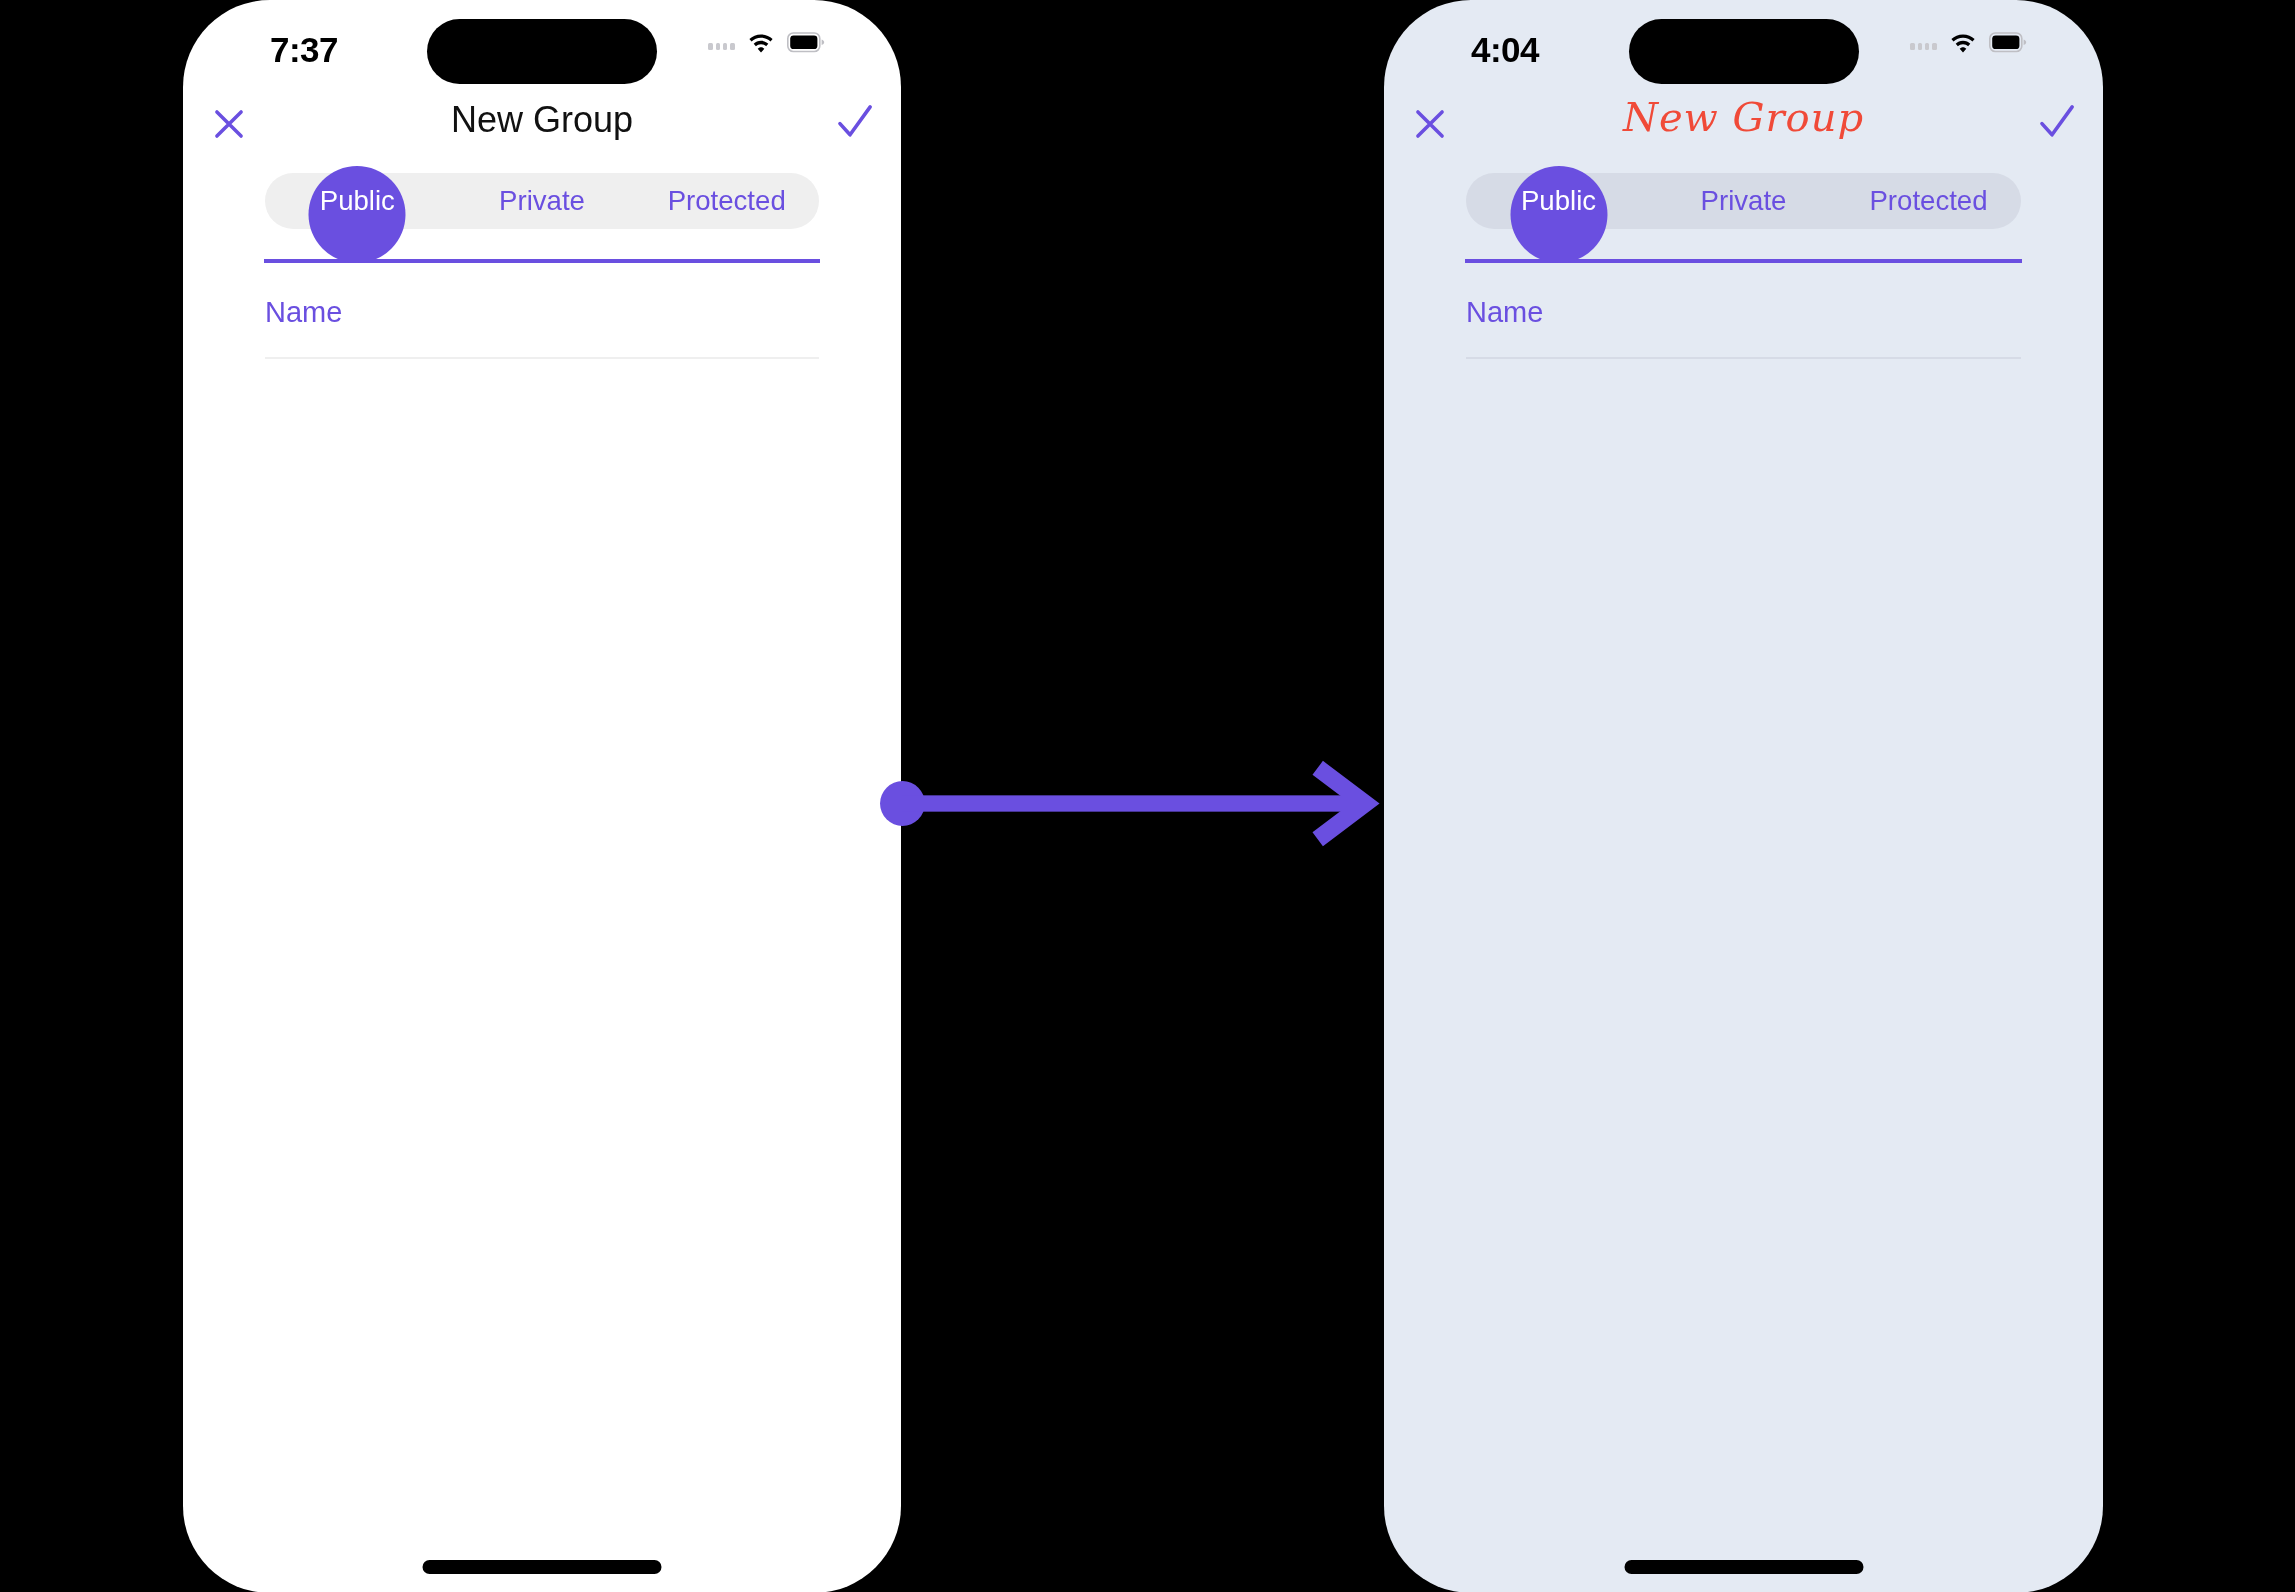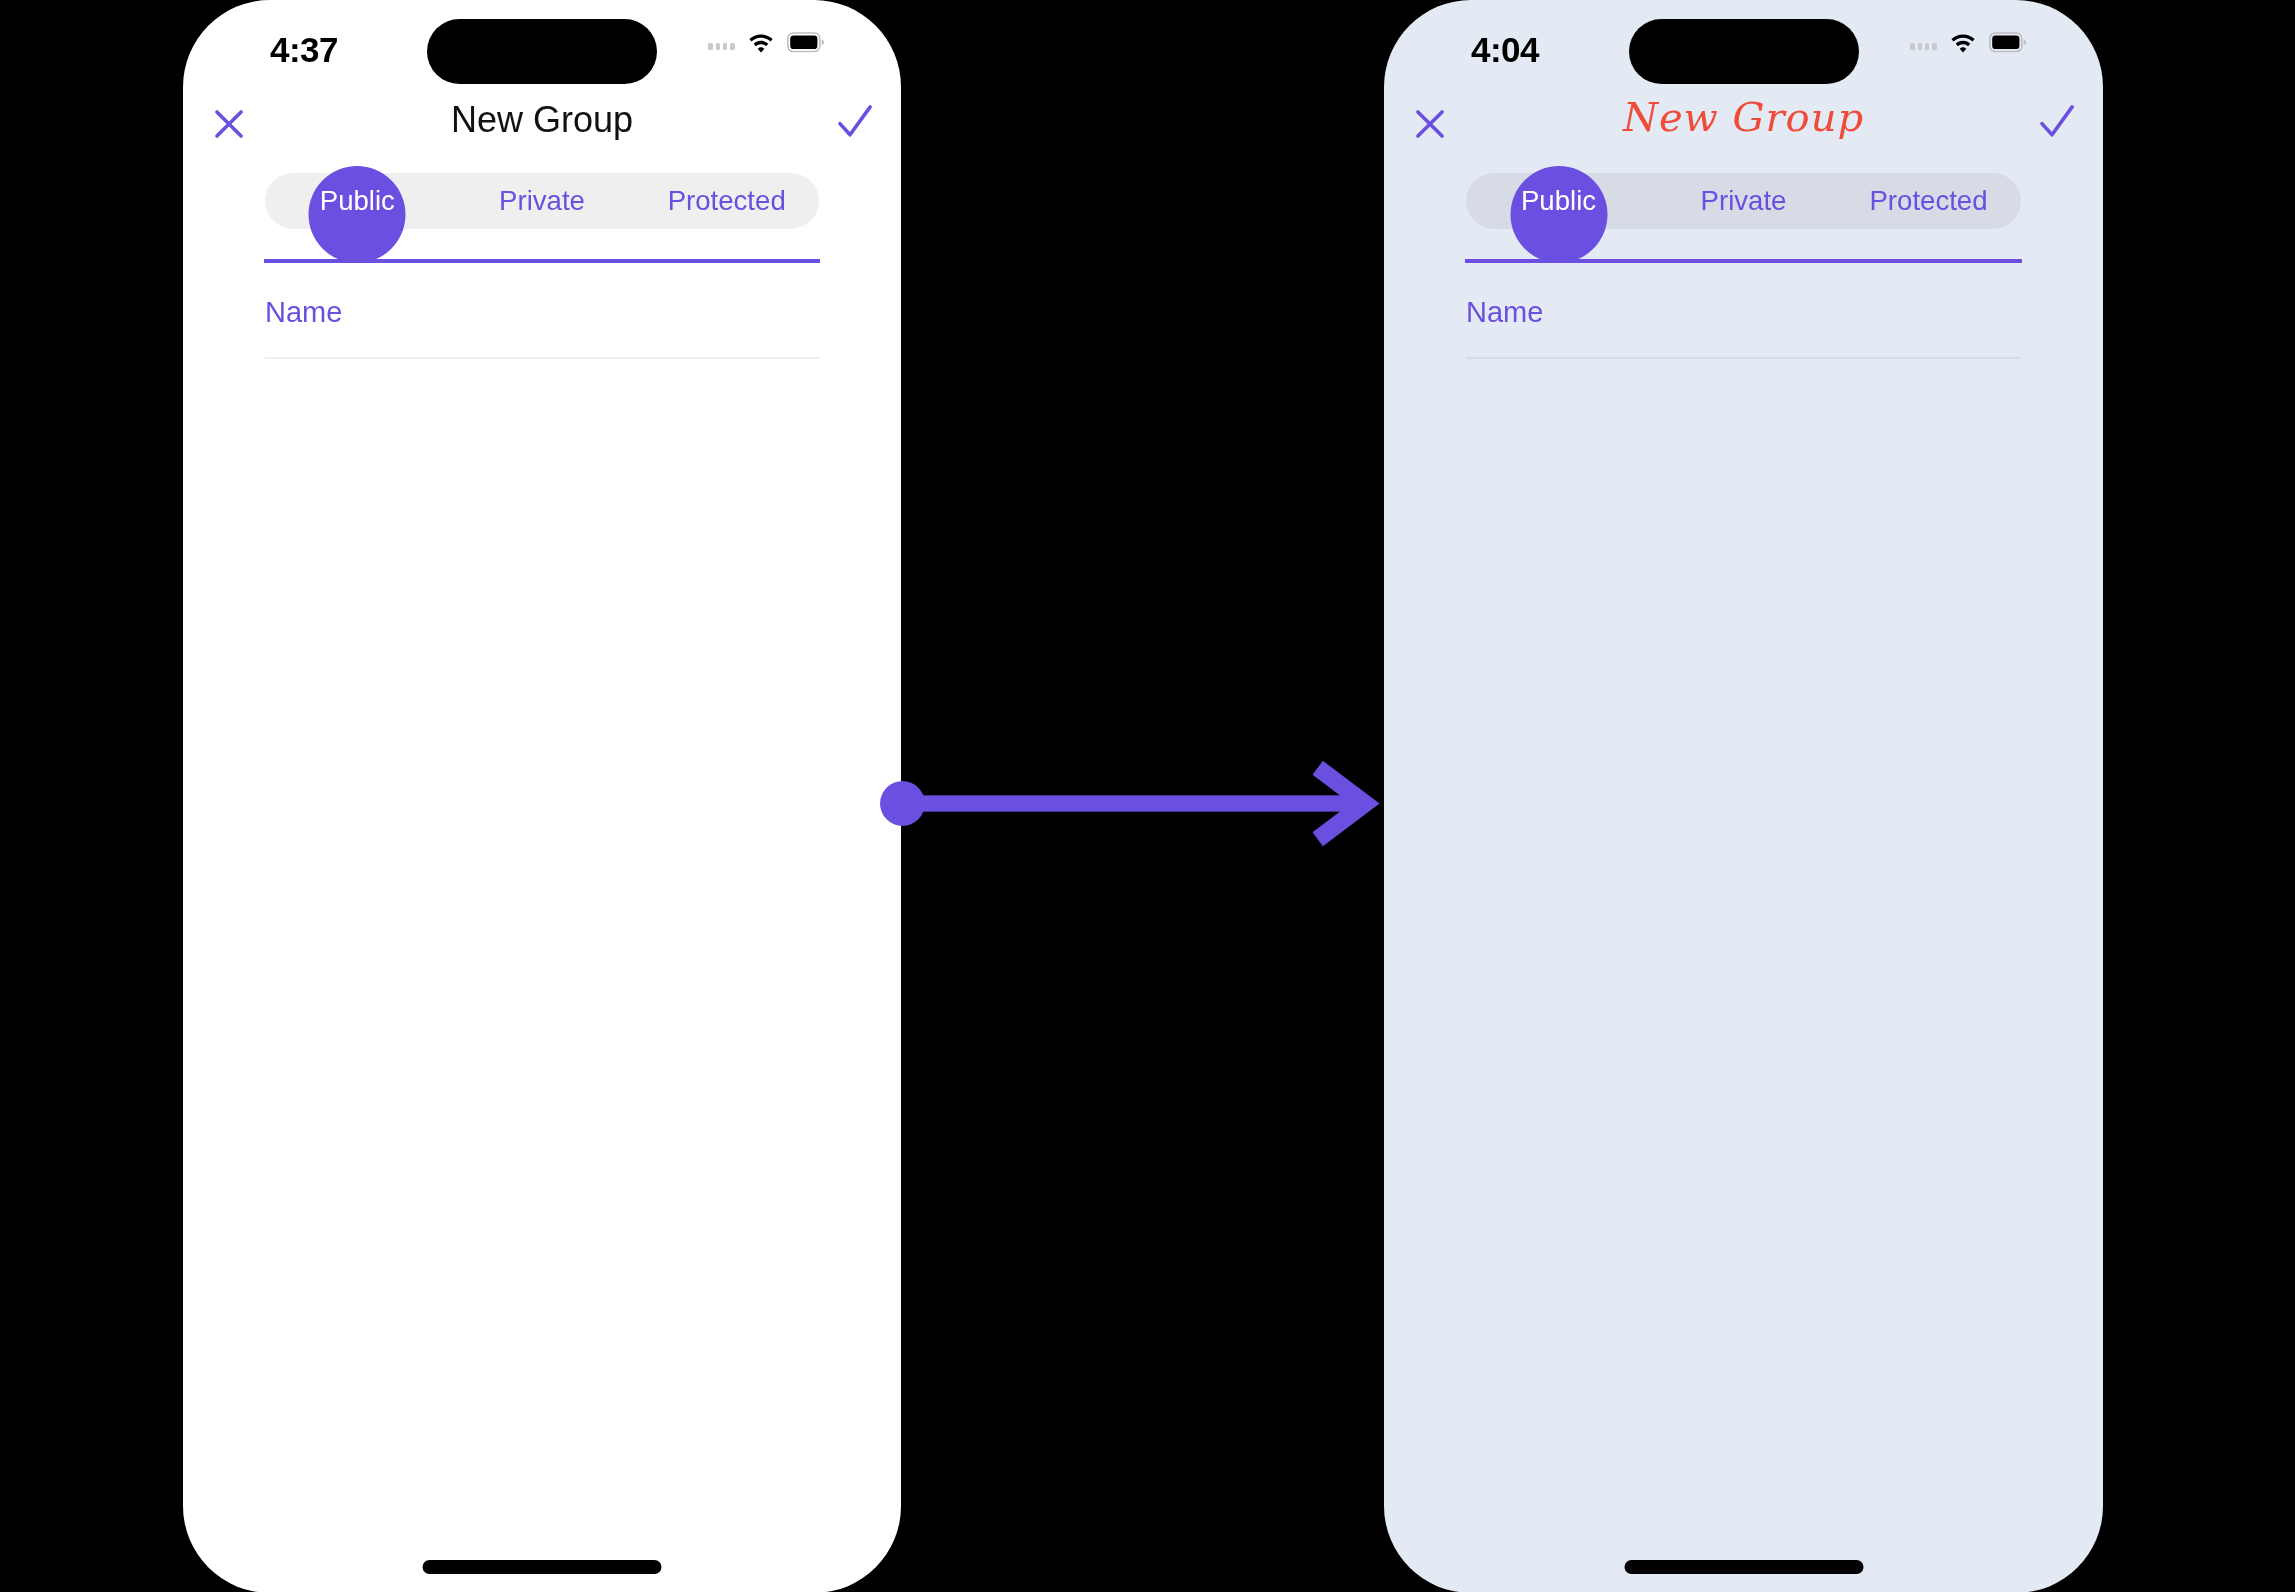--- a/index.html
+++ b/index.html
@@ -228,21 +228,21 @@
     width: 505px;
     height: 97px;
   }
 </style>
 </head>
 <body>
 
 <div class="phone" id="phone-left">
 
   <div class="status-bar">
-    <div class="status-time">4:37</div>
+    <div class="status-time">7:37</div>
     <div class="dynamic-island"></div>
     <div class="status-right">
       <span class="icon-cellular">
           <i></i>
           <i></i>
           <i></i>
           <i></i>
         </span>
       <svg class="icon-wifi" viewBox="0 0 30 22">
         <path d="M15 3.2c4.6 0 8.7 1.8 11.6 4.6l-2.1 2.4C22 7.8 18.7 6.4 15 6.4S8 7.8 5.5 10.2L3.4 7.8C6.3 5 10.4 3.2 15 3.2z" fill="#000"></path>

